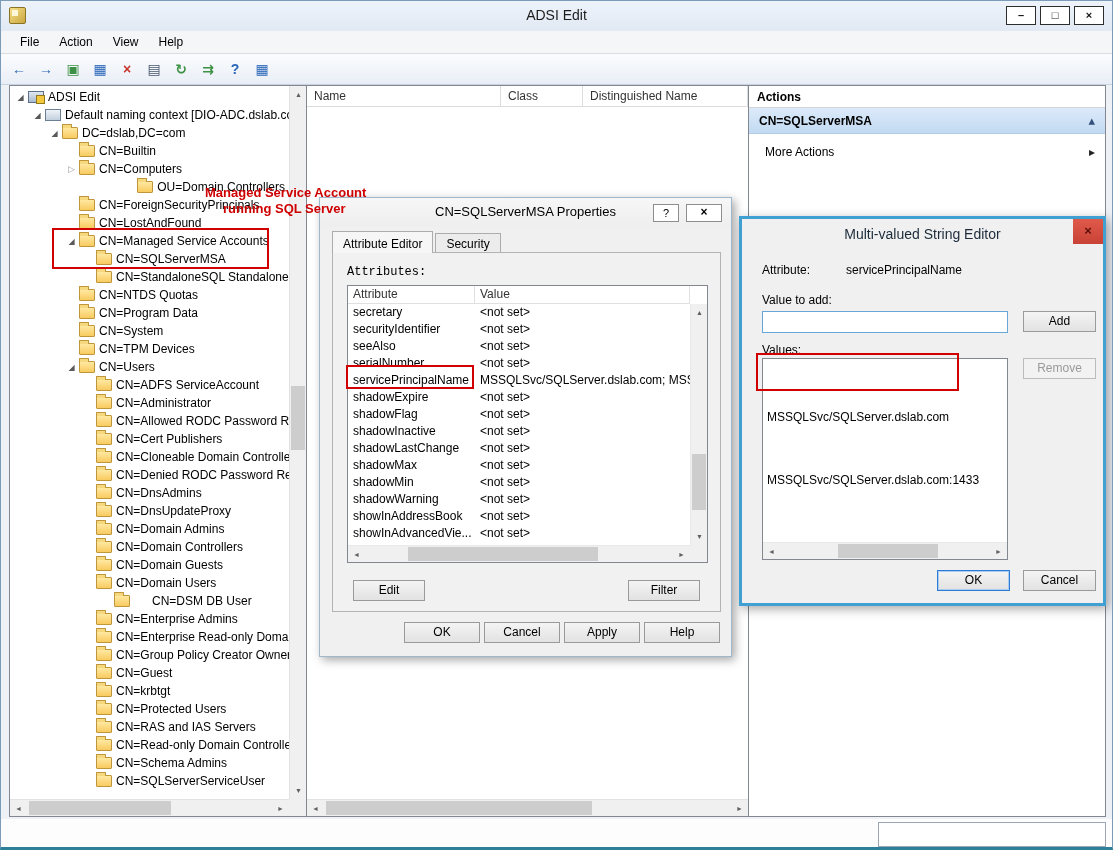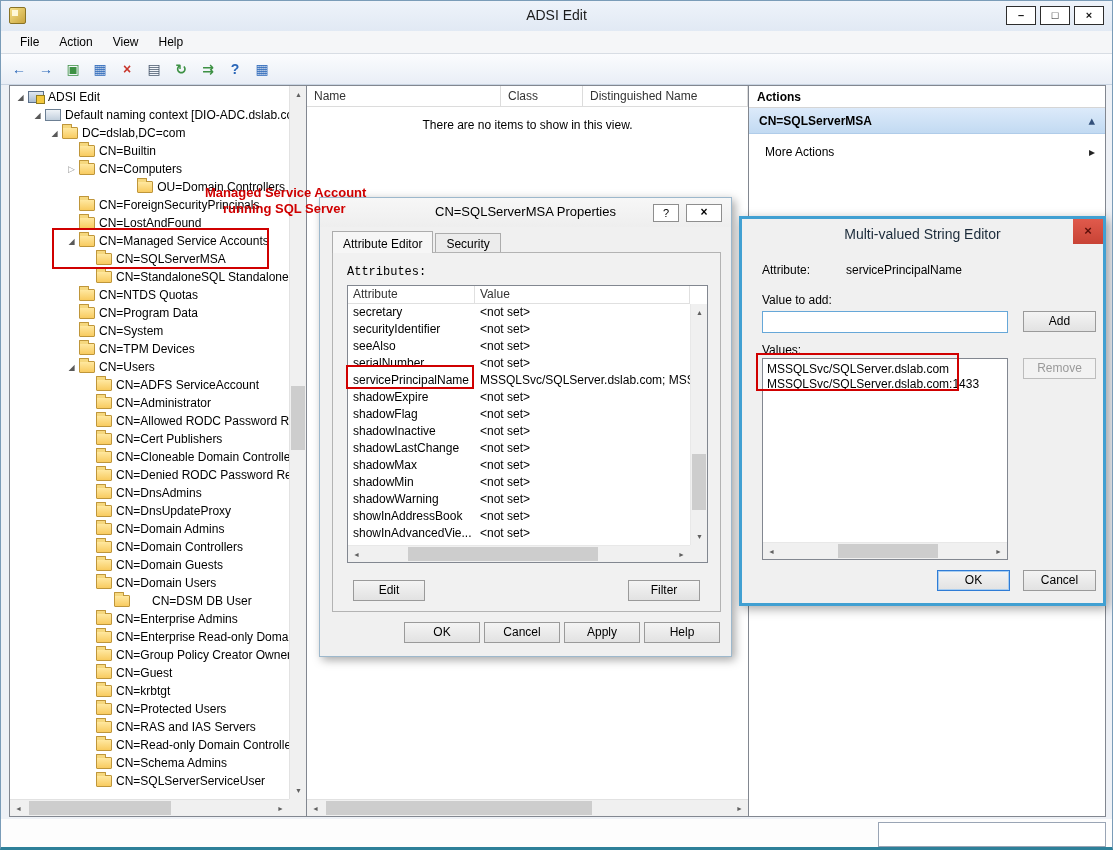--- a/index.html
+++ b/index.html
@@ -134,21 +134,21 @@
                 line-height:23px; font-size:13px; font-weight:bold; }
   .mvse-attr-label{position:absolute; left:20px; top:44px;}
   .mvse-attr-value{position:absolute; left:104px; top:44px;}
   .mvse-vlabel{position:absolute; left:20px; top:74px;}
   .mvse-input{position:absolute; left:20px; top:92px; width:246px; height:22px; border:1px solid #66a7d8;
               background:#fff; font:inherit; padding:0 4px; outline:none;}
   .mvse-add{left:281px; top:92px; width:73px;}
   .mvse-values-label{position:absolute; left:20px; top:124px;}
   .mvse-list{position:absolute; left:20px; top:139px; width:246px; height:202px; background:#fff;
              border:1px solid #828790; padding-top:3px; overflow:hidden;}
-  .mvse-item{height:15px; line-height:15px; padding-left:4px; white-space:nowrap; overflow:hidden;}
+  .mvse-item{height:15px; line-height:15px; padding-left:4px; white-space:nowrap; overflow:hidden;margin-top:48px;}
   .mvse-list-sb{left:0; right:0; bottom:0; height:17px; border-top:1px solid #e8e8e8;}
   .mvse-list-sb .sb-thumb{top:1px; bottom:1px; left:75px; width:100px;}
   .mvse-remove{left:281px; top:139px; width:73px;}
   .mvse-ok{left:195px; top:351px; width:73px; border:1px solid #2f7cd6; box-shadow:inset 0 0 0 1px #a8cdf0;}
   .mvse-cancel{left:281px; top:351px; width:73px;}
 
   
   .anno-box{position:absolute; border:2px solid #d00000; z-index:40; pointer-events:none;}
   .anno-tree{left:51px; top:227px; width:217px; height:41px;}
   .anno-attr{left:345px; top:364px; width:128px; height:24px;}
@@ -462,21 +462,20 @@
 
   <div class="list-panel">
     <div class="list-header">
 
         <div class="col-h">Name</div>
 
         <div class="col-h">Class</div>
 
         <div class="col-h">Distinguished Name</div>
       </div>
-    <div class="empty-text">There are no items to show in this view.</div>
     <div class="sb list-sb-h">
       <div class="sb-btn left"></div>
       <div class="sb-thumb"></div>
       <div class="sb-btn right"></div>
     </div>
   </div>
 
   <div class="actions-panel">
     <div class="actions-title">Actions</div>
     <div class="actions-group">

